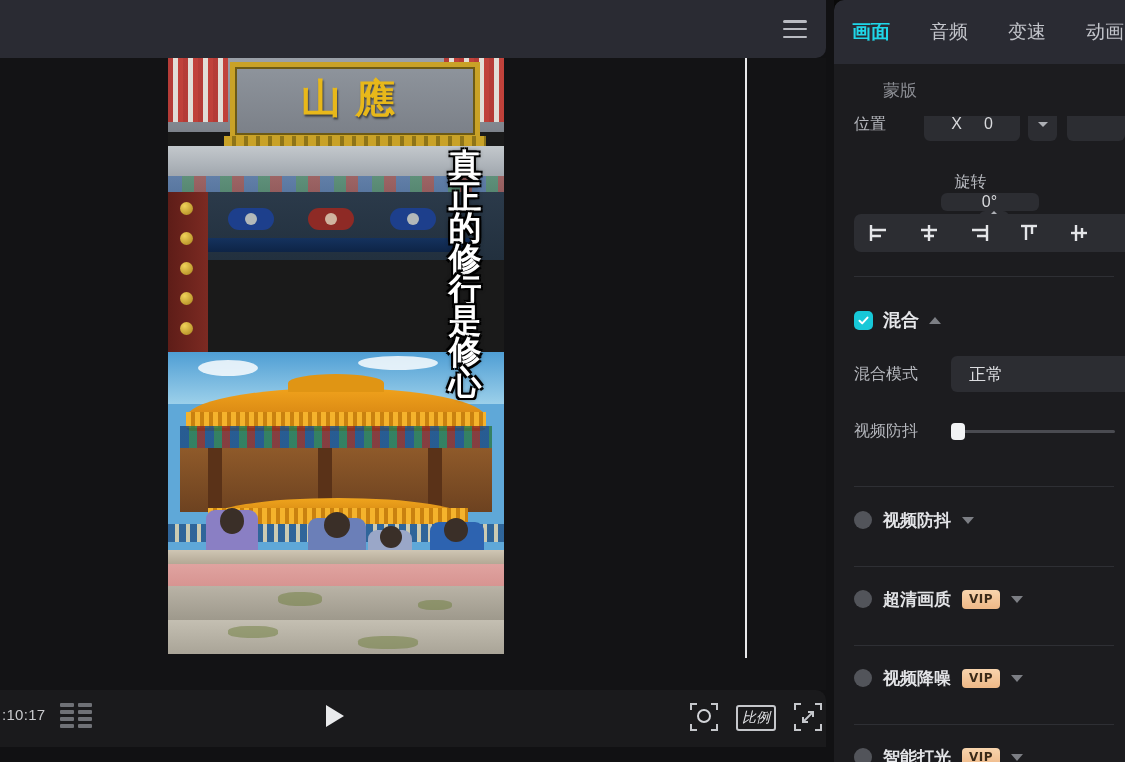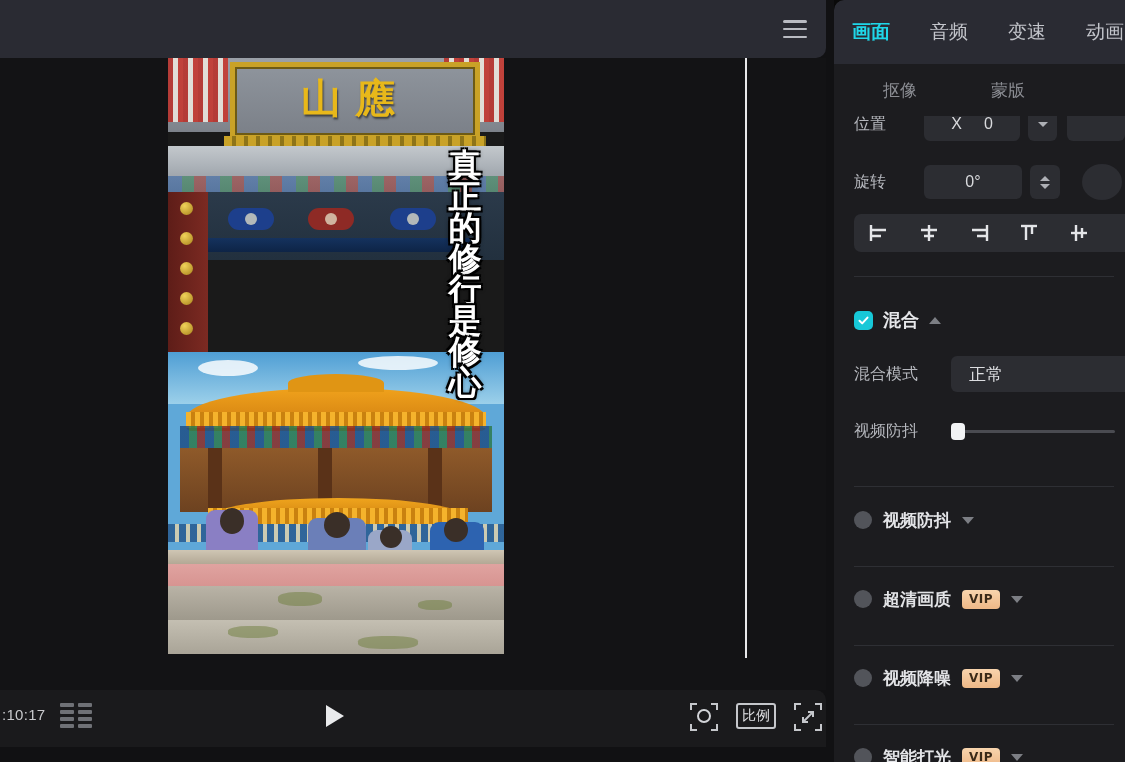--- a/index.html
+++ b/index.html
@@ -230,21 +230,21 @@
   .grid-col i { display:block; height:4px; background:#6f7176; border-radius:1px; }
   .play-btn {
     position:absolute; left:326px; top:705px;
     width:0; height:0; border-style:solid;
     border-width:11px 0 11px 18px;
     border-color:transparent transparent transparent #e9eaec;
     cursor:pointer;
   }
   .right-tools {
     position:absolute; right:12px; top:703px;
-    display:flex; align-items:flex-start; gap:18px;
+    display:flex; align-items:flex-end; gap:18px;font-style:italic;
   }
   .tool-icon {
     width:28px; height:28px; position:relative; cursor:pointer;
   }
   .corner {
     position:absolute; width:7px; height:7px; border:2px solid #c5c7cb;
   }
   .c-tl{left:0;top:0;border-right:none;border-bottom:none;}
   .c-tr{right:0;top:0;border-left:none;border-bottom:none;}
   .c-bl{left:0;bottom:0;border-right:none;border-top:none;}
@@ -307,21 +307,21 @@
   }
   .chev { width:0;height:0;border-style:solid; }
   .chev-up { border-width:0 5px 5px 5px; border-color:transparent transparent #aeb0b5 transparent; }
   .chev-dn { border-width:5px 5px 0 5px; border-color:#aeb0b5 transparent transparent transparent; }
 
   
   .row-position {
     position:absolute; left:0; top:-20px; width:291px; height:56px;
     display:flex; align-items:center; padding-left:20px;
   }
-  .row-rotate { position:absolute; left:0; top:38px; width:291px; }
+  .row-rotate { position:absolute; left:0; top:56px; width:291px;flex-direction:column; }
 
   .align-bar {
     position:absolute; left:20px; top:98px;
     width:285px; height:38px; background:#2c2d32; border-radius:7px;
     display:flex; align-items:center; gap:0;
   }
   .align-btn {
     width:50px; height:38px; display:flex; align-items:center;
     justify-content:center; cursor:pointer;
   }
@@ -546,21 +546,20 @@
   <div class="panel">
 
     <div class="panel-tabs">
       <div class="ptab active">画面</div>
       <div class="ptab">音频</div>
       <div class="ptab">变速</div>
       <div class="ptab">动画</div>
     </div>
 
     <div class="subtabs">
-      <div class="stab">抠像</div>
       <div class="stab">蒙版</div>
     </div>
 
     <div class="panel-scroll">
 
       <div class="row-position">
         <div class="prop-label">位置</div>
         <div class="field field-pos">
           <span>X</span>
           <span>0</span>

